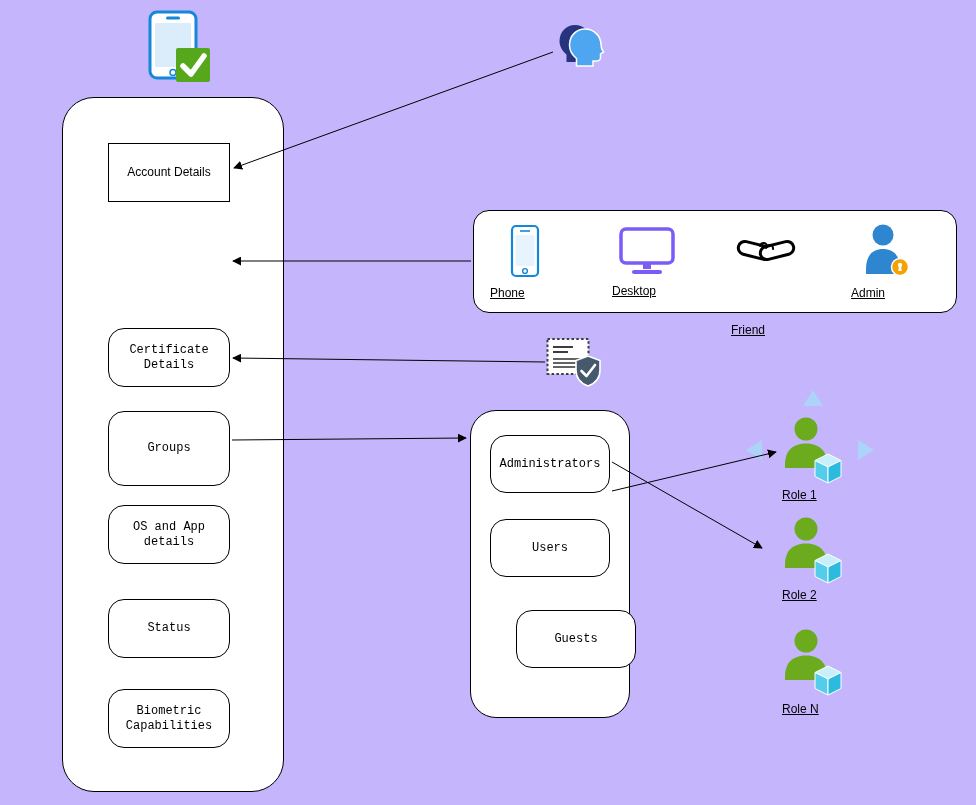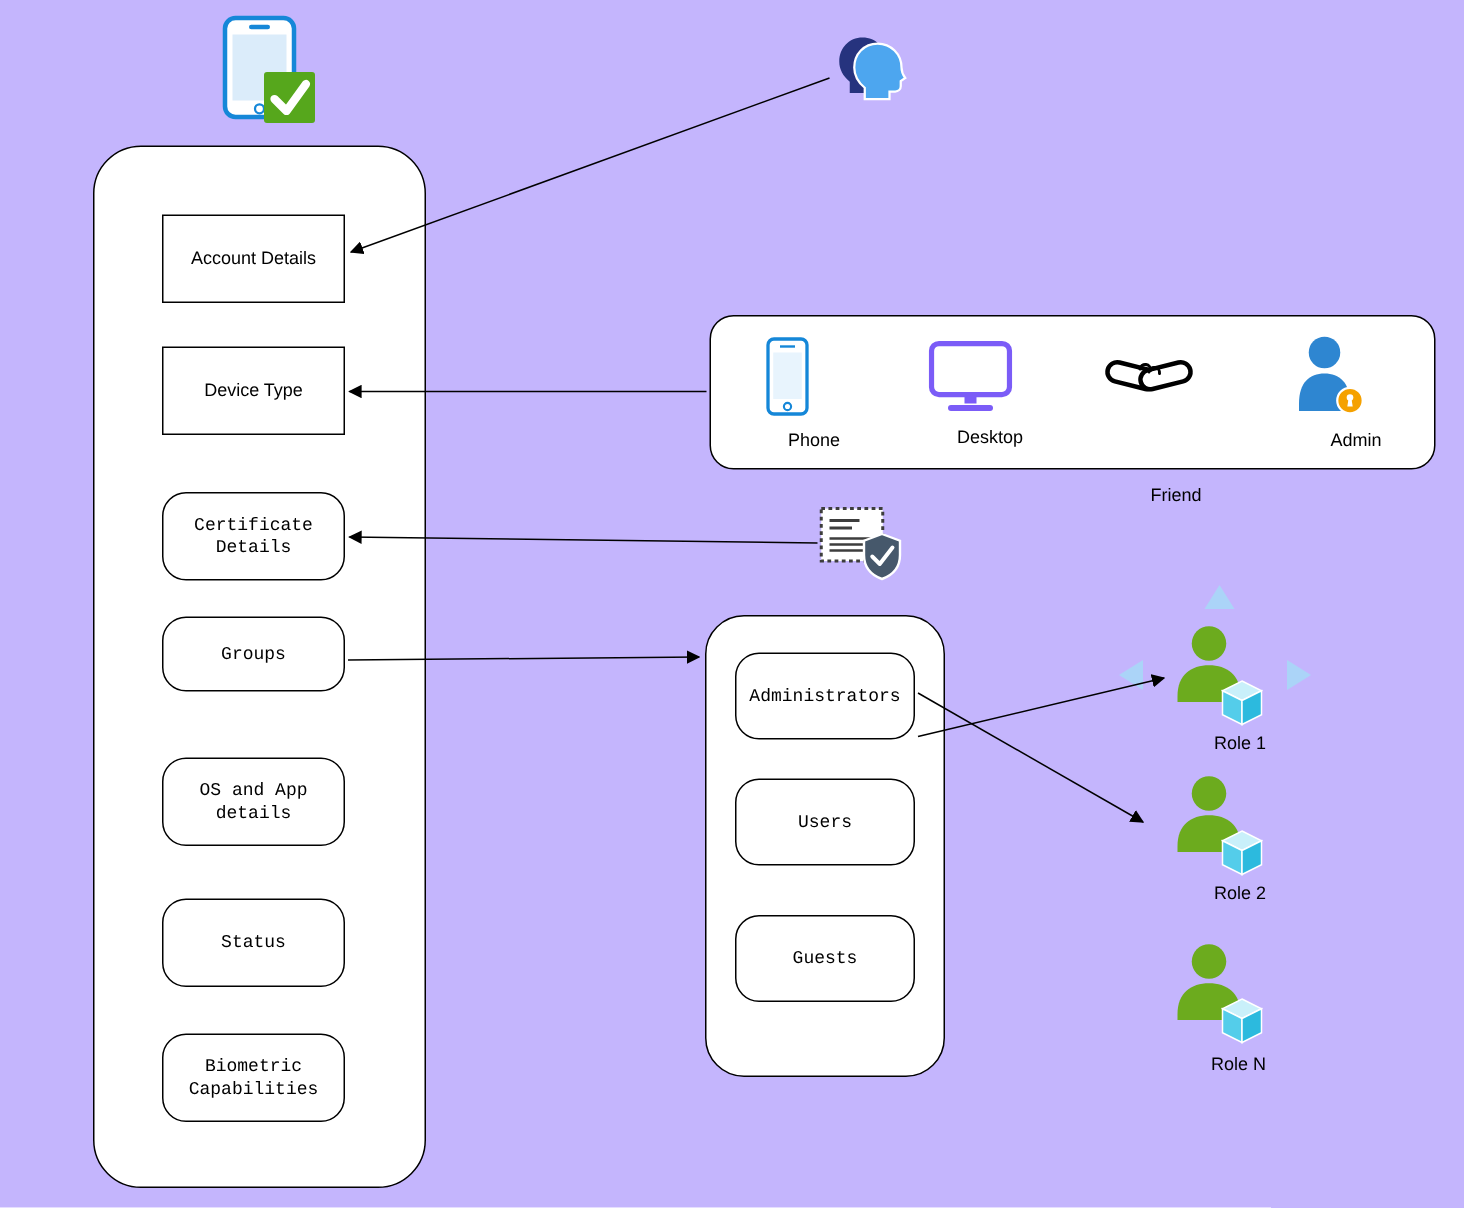--- a/index.html
+++ b/index.html
@@ -10,44 +10,43 @@
   .container{
     position:absolute;border:1px solid #000;border-radius:28px;background:#fff;
   }
   .node{
     position:absolute;border:1px solid #000;background:#fff;
     display:flex;align-items:center;justify-content:center;text-align:center;
     font-size:12px;line-height:1.25;padding:3px;box-sizing:border-box;
   }
   .node.rounded{border-radius:16px;font-family:Liberation Mono, monospace;}
   .icon{position:absolute;}
-  .lbl{position:absolute;font-size:12px;text-align:right;}
+  .lbl{position:absolute;font-size:12px;text-align:left;text-decoration:underline;}
   #connectors{position:absolute;left:0;top:0;pointer-events:none;}
   .dir-arrow{position:absolute;opacity:.8;}
 </style>
 </head>
 <body>
 
 <div id="canvas">
 
   <div class="container" style="left:62px;top:97px;width:220px;height:693px;border-radius:32px;"></div>
 
   <svg class="icon" style="left:146px;top:10px;" width="66" height="76" viewBox="0 0 66 76">
     <rect x="4" y="2" width="46" height="66" rx="7" fill="#fff" stroke="#1587d8" stroke-width="3"></rect>
     <rect x="9" y="13" width="36" height="44" fill="#dbecfa"></rect>
     <rect x="20" y="6.5" width="14" height="3" rx="1.5" fill="#1587d8"></rect>
     <circle cx="27" cy="62.5" r="3" fill="#fff" stroke="#1587d8" stroke-width="1.5"></circle>
     <rect x="30" y="38" width="34" height="34" rx="2" fill="#56a71c"></rect>
     <polyline points="37,56 45,64 58,46" fill="none" stroke="#fff" stroke-width="5.5" stroke-linecap="round" stroke-linejoin="round"></polyline>
   </svg>
 
   <div class="node" style="left:108px;top:143px;width:122px;height:59px;">Account Details</div>
-  <div class="node" style="left:108px;top:231px;width:122px;height:59px;">Device Type</div>
   <div class="node rounded" style="left:108px;top:328px;width:122px;height:59px;">Certificate Details</div>
-  <div class="node rounded" style="left:108px;top:411px;width:122px;height:50px;">Groups</div>
+  <div class="node rounded" style="left:108px;top:411px;width:122px;height:75px;">Groups</div>
   <div class="node rounded" style="left:108px;top:505px;width:122px;height:59px;">OS and App details</div>
   <div class="node rounded" style="left:108px;top:599px;width:122px;height:59px;">Status</div>
   <div class="node rounded" style="left:108px;top:689px;width:122px;height:59px;">Biometric Capabilities</div>
 
   <svg class="icon" style="left:556px;top:22px;" width="50" height="46" viewBox="0 0 50 46">
     <path d="M19 3 C28 3 35 10 35 19 C35 22 36 24 37.5 26 L34.5 28 L34.5 31.5
              C34.5 33.5 32.8 35 30.8 35 L27 35 L27 40 L10.5 40 L10.5 32.5
              C6 28.8 3.5 24.2 3.5 19 C3.5 10 10 3 19 3 Z" fill="#26337e"></path>
     <path d="M29 7 C38 7 45 14 45 23 C45 26 46 28 47.5 30 L44.5 32 L44.5 35.5
              C44.5 37.5 42.8 39 40.8 39 L37 39 L37 44 L20.5 44 L20.5 36.5
@@ -102,21 +101,21 @@
       <line x1="7" y1="33" x2="30" y2="33" stroke-width="1.6"></line>
     </g>
     <path d="M42 22 L54 26.5 L54 36 C54 44.5 49 49.5 42 52 C35 49.5 30 44.5 30 36 L30 26.5 Z" fill="#46586b" stroke="#fff" stroke-width="1.6"></path>
     <polyline points="35.5,37 40.5,42 49,31" fill="none" stroke="#fff" stroke-width="2.6" stroke-linecap="round" stroke-linejoin="round"></polyline>
   </svg>
 
   <div class="container" style="left:470px;top:410px;width:158px;height:306px;border-radius:26px;"></div>
 
   <div class="node rounded" style="left:490px;top:519px;width:120px;height:58px;">Users</div>
   <div class="node rounded" style="left:490px;top:435px;width:120px;height:58px;">Administrators</div>
-  <div class="node rounded" style="left:490px;top:610px;width:120px;height:58px;">Guests</div>
+  <div class="node rounded" style="left:516px;top:610px;width:120px;height:58px;">Guests</div>
 
   <svg class="dir-arrow" style="left:803px;top:390px;" width="20" height="16" viewBox="0 0 20 16">
     <polygon points="10,0 20,16 0,16" fill="#a6dcf7"></polygon>
   </svg>
   <svg class="dir-arrow" style="left:746px;top:440px;" width="16" height="20" viewBox="0 0 16 20">
     <polygon points="0,10 16,0 16,20" fill="#a6dcf7"></polygon>
   </svg>
   <svg class="dir-arrow" style="left:858px;top:440px;" width="16" height="20" viewBox="0 0 16 20">
     <polygon points="16,10 0,0 0,20" fill="#a6dcf7"></polygon>
   </svg>

